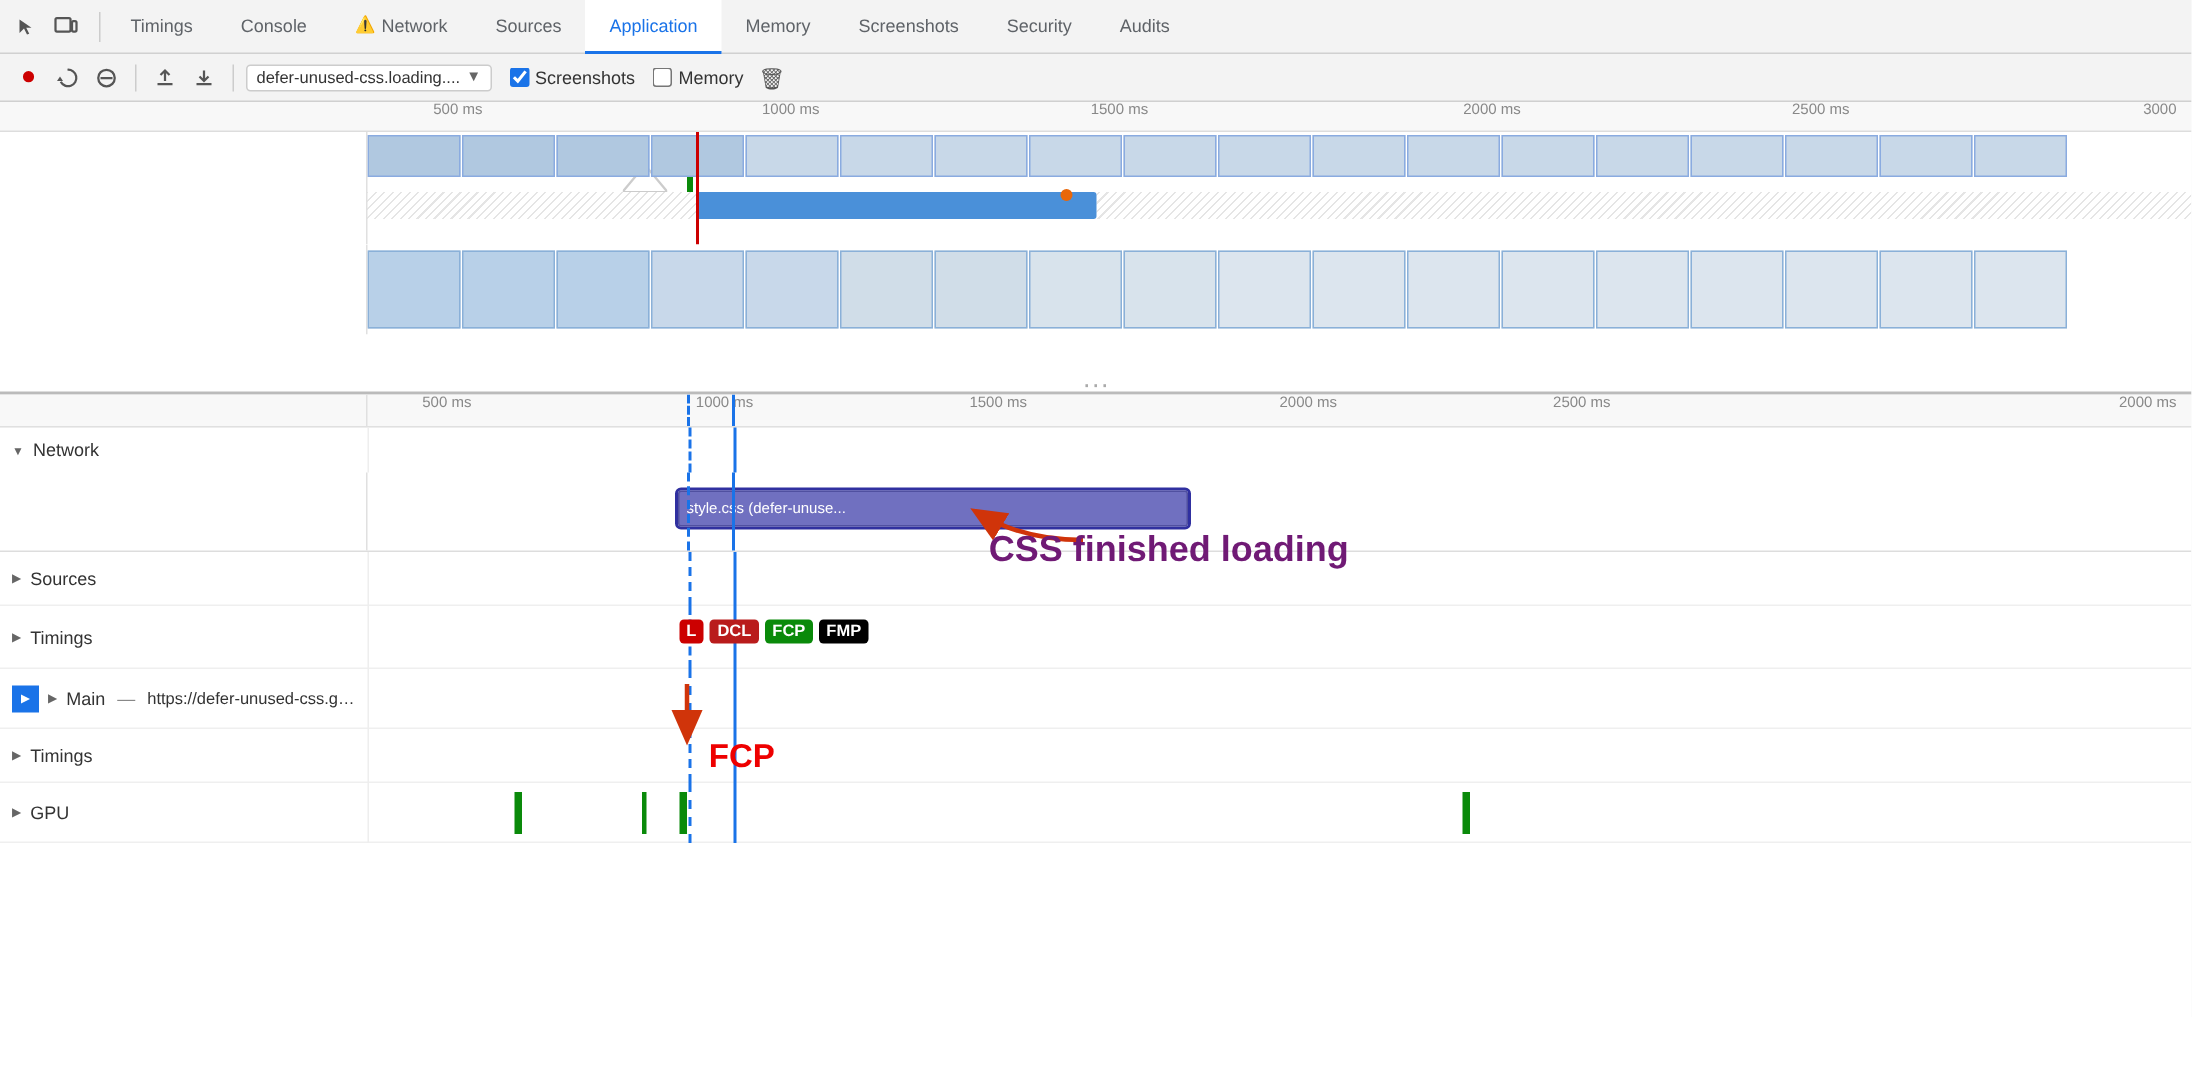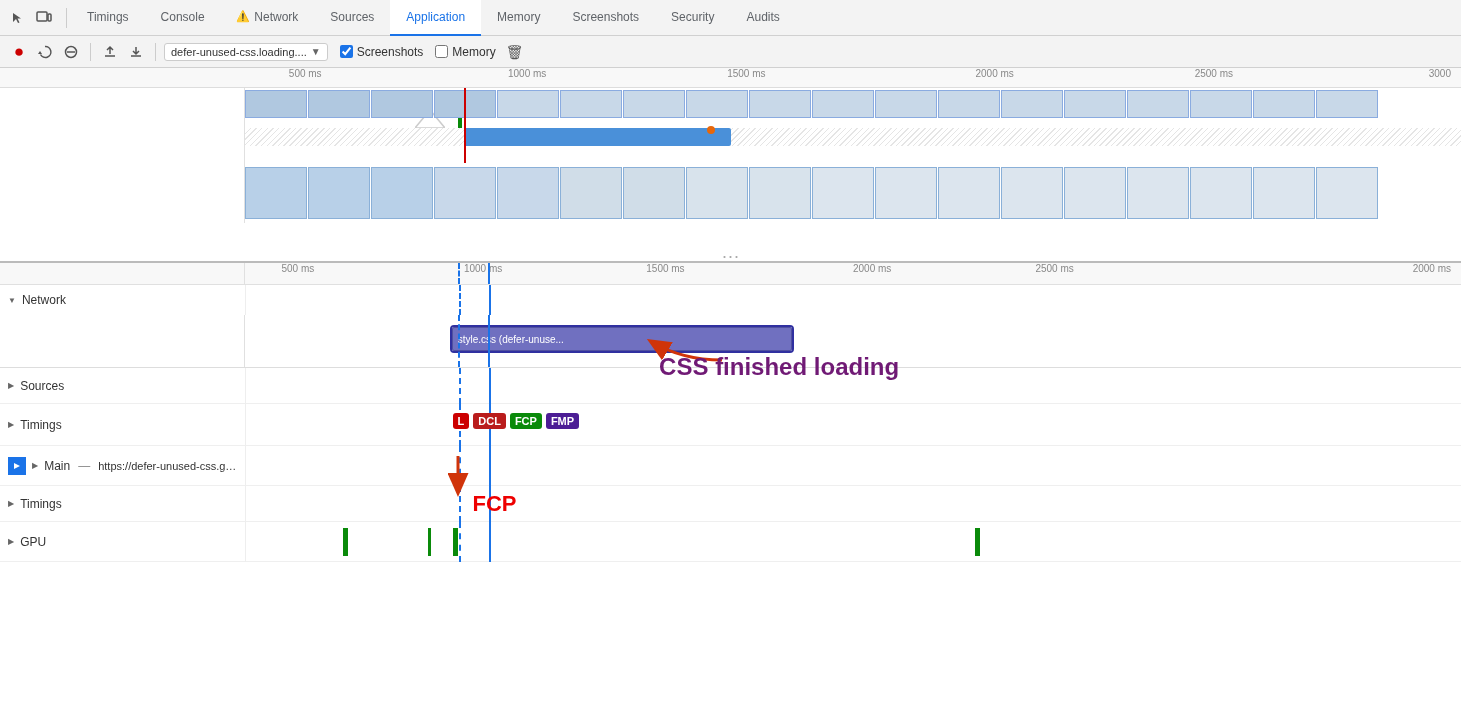--- a/index.html
+++ b/index.html
@@ -123,21 +123,21 @@
       padding: 2px 5px;
       border-radius: 3px;
       font-size: 11px;
       font-weight: 600;
       color: #fff;
       margin-right: 2px;
     }
     .badge-l { background: #c00; }
     .badge-dcl { background: #b91c1c; }
     .badge-fcp { background: #0a8a0a; }
-    .badge-fmp { background: #4c1d95; }
+    .badge-fmp { background: #000000; }
   </style>
 </head>
 <body>
 
 <div class="tab-bar">
   <div class="tab-icons">
     <div class="icon-btn">
       <svg width="14" height="14" viewBox="0 0 14 14" fill="none">
         <path d="M2 2 L2 11 L5 8 L7 12 L8.5 11.5 L6.5 7.5 L10 7.5 Z" fill="#555"></path>
       </svg>

